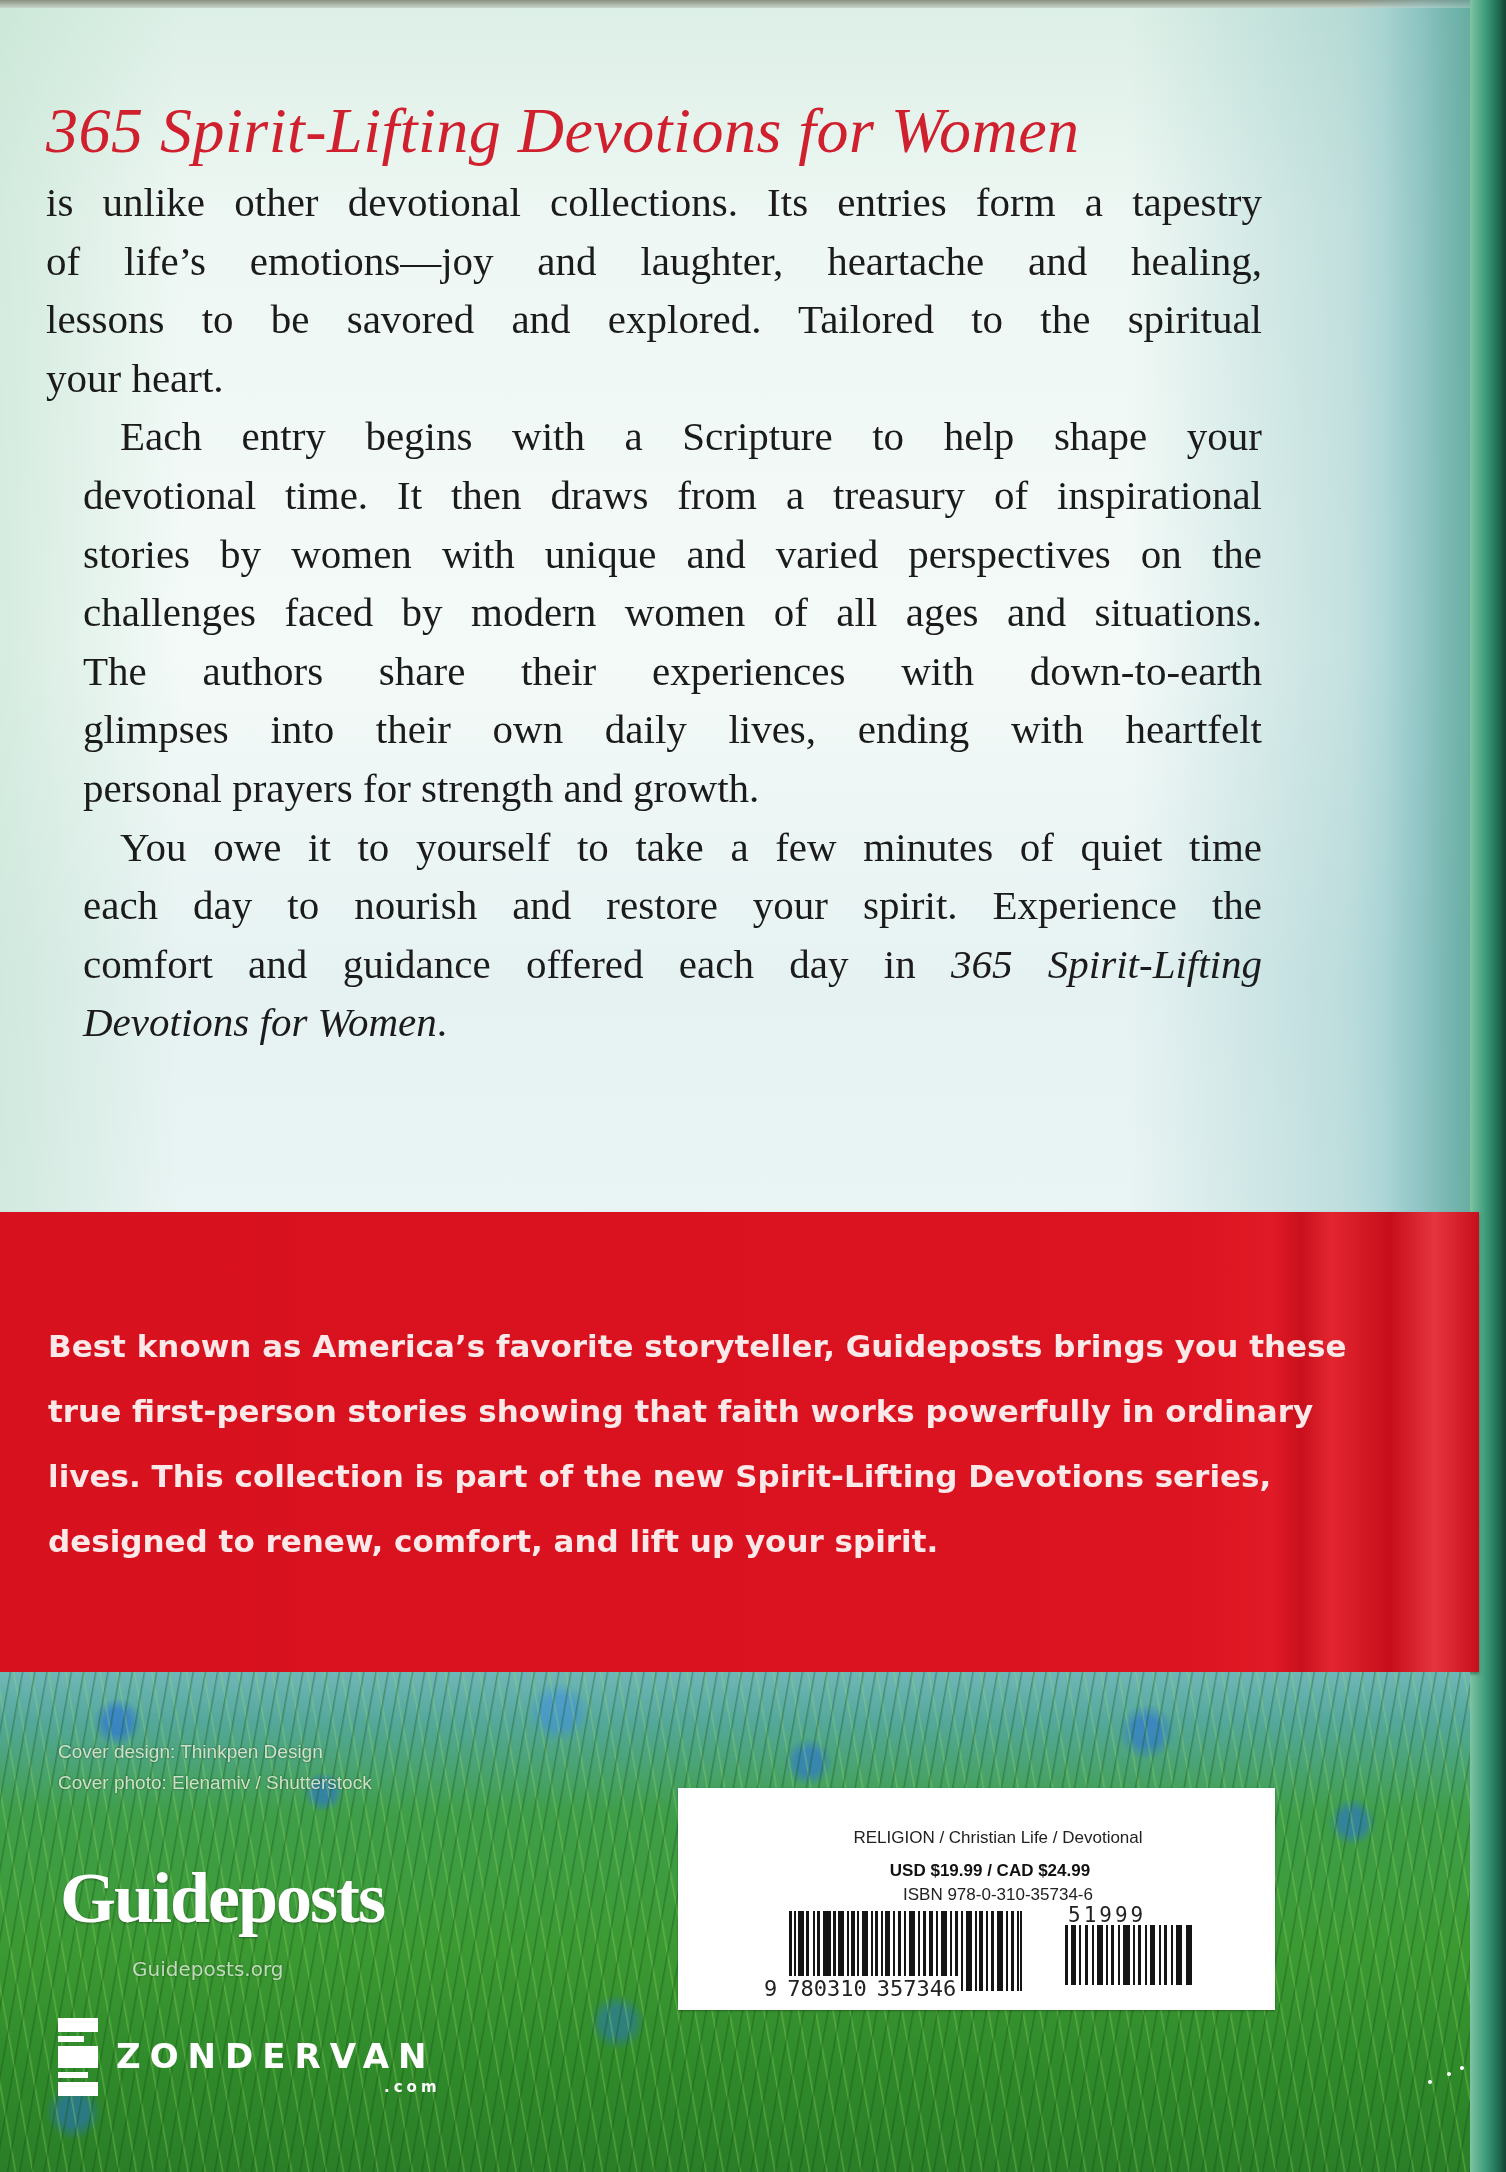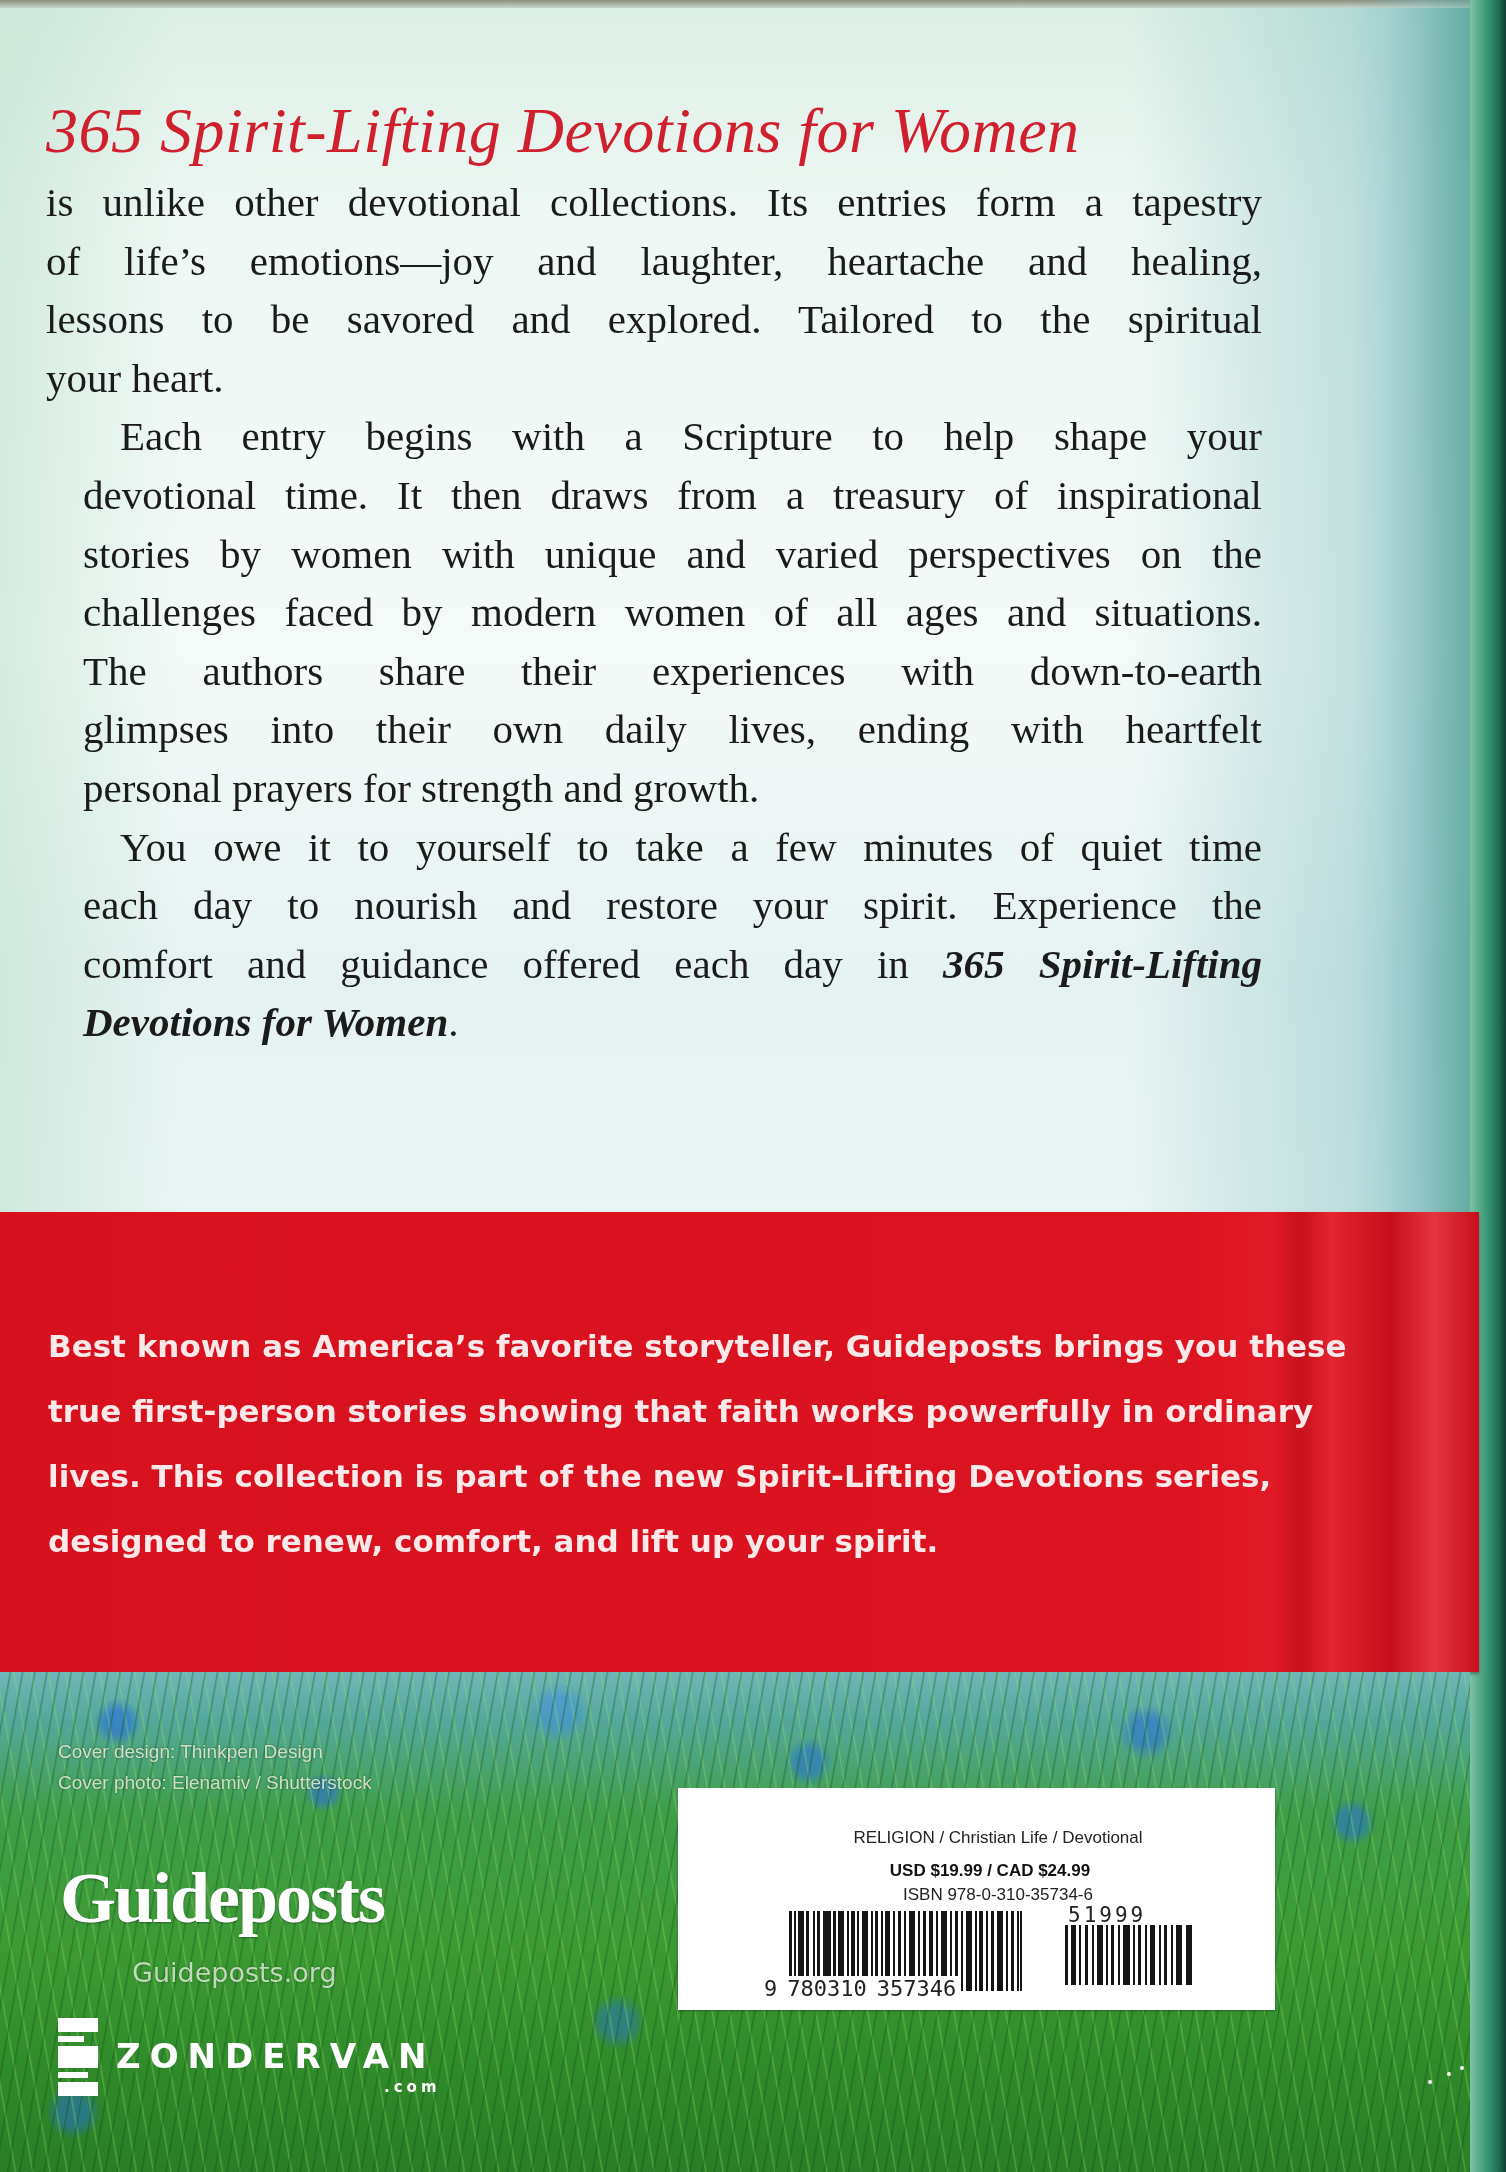--- a/index.html
+++ b/index.html
@@ -22,21 +22,21 @@
   }
   .body-text {
     position:absolute; left:46px; top:173px; width:1216px;
     font-family:"Liberation Serif", "DejaVu Serif", serif;
     font-size:41px; line-height:58.6px; color:#1b1b1b; text-align:justify;
   }
   .body-text p { margin:0; text-indent:0; }
   .body-text p.indent { text-indent:37px; }
   .body-text .line { display:block; text-align:justify; text-align-last:justify; white-space:nowrap; }
   .body-text .line.last { text-align-last:left; }
-  .body-text em { font-style:italic;font-weight:bold; }
+  .body-text em { font-style:italic; }
   .red-band {
     position:absolute; left:0; top:1212px; width:1479px; height:460px;
     background:linear-gradient(90deg, #d8111e 0%, #dc1320 80%, #e01a26 86%, #c9101c 88%, #e32530 90%, #c60e1a 94%, #e63540 97%, #c70f1b 100%);
     box-shadow: 0 2px 3px rgba(0,0,0,0.35);
   }
   .red-text {
     position:absolute; left:48px; top:1314px; width:1218px;
     font-family:"DejaVu Sans", "Liberation Sans", sans-serif; font-weight:bold;
     font-size:31px; line-height:65px; color:#fbe9ea;
   }
@@ -67,21 +67,21 @@
   .credits div { white-space:nowrap; }
   .guideposts-logo {
     position:absolute; left:60px; top:1862px;
     font-family:"Liberation Serif", "DejaVu Serif", serif; font-weight:bold;
     font-size:72px; line-height:72px; color:#ffffff; letter-spacing:-2px;
     text-shadow:0 1px 2px rgba(0,0,0,0.35);
   }
   .guideposts-url {
     position:absolute; left:132px; top:1957px;
     font-family:"DejaVu Sans", "Liberation Sans", sans-serif;
-    font-size:27px; color:rgba(230,245,225,0.8); text-shadow:0 0 2px rgba(0,40,0,0.5);
+    font-size:20px; color:rgba(230,245,225,0.8); text-shadow:0 0 2px rgba(0,40,0,0.5);
   }
   .zondervan-mark { position:absolute; left:58px; top:2018px; width:40px; height:78px; }
   .zondervan-mark span { position:absolute; left:0; width:40px; background:#fff; }
   .zondervan-name {
     position:absolute; left:116px; top:2036px;
     font-family:"DejaVu Sans", "Liberation Sans", sans-serif; font-weight:bold;
     font-size:34px; letter-spacing:9px; color:#ffffff; white-space:nowrap;
   }
   .zondervan-com {
     position:absolute; left:384px; top:2078px;

